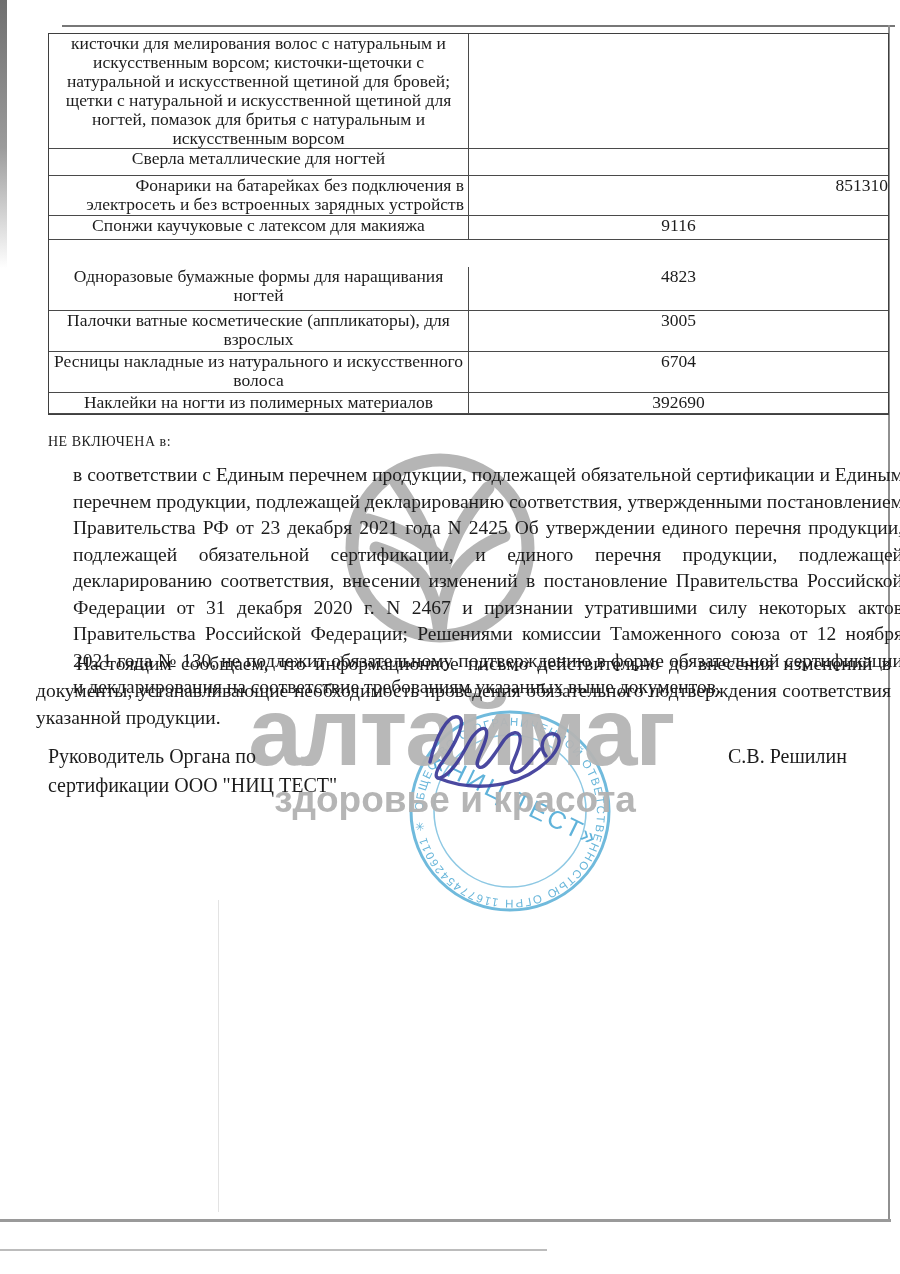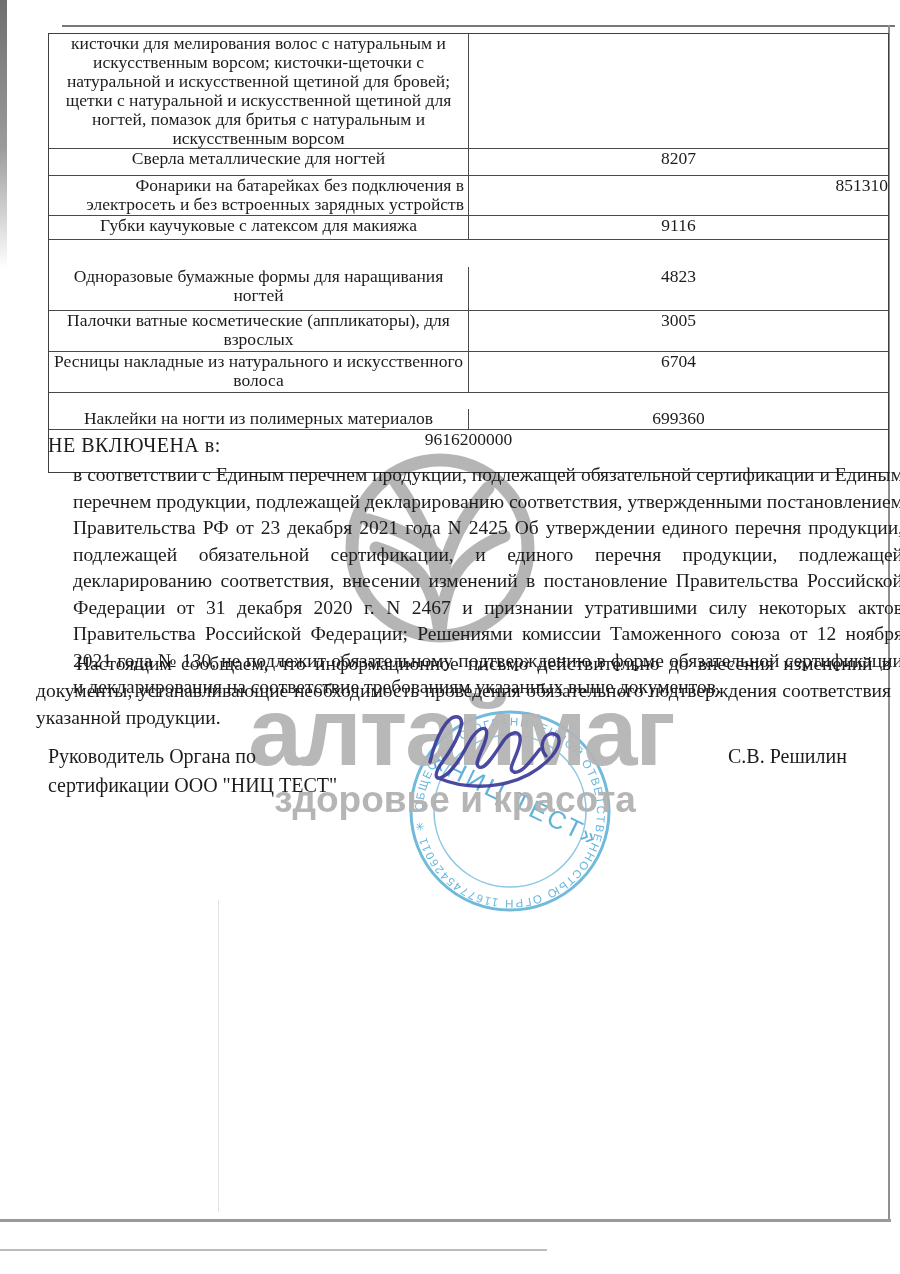--- a/index.html
+++ b/index.html
@@ -29,25 +29,25 @@
   .tbl{
     left:48px;top:33px;width:839px;
     border:1.5px solid #3f3f3f;
     font-size:17.5px;line-height:19px;
   }
   .tbl .row{display:flex;border-bottom:1px solid #4a4a4a;}
   .tbl .row:last-child{border-bottom:none;}
   .cell-desc{width:420px;border-right:1px solid #4a4a4a;text-align:center;padding:0 4px;box-sizing:border-box;}
   .cell-code{flex:1;text-align:center;padding-top:0;}
   .rh1{height:114px;} .rh2{height:26px;} .rh3{height:39px;text-align:right;} .rh4{height:23px;}
-  .rh5{height:43px;margin-top:27px;} .rh6{height:40px;} .rh7{height:40px;} .rh8{height:20px;margin-top:16px;} .rh9{height:42px;}
+  .rh5{height:43px;margin-top:27px;} .rh6{height:40px;} .rh7{height:40px;} .rh8{height:20px;} .rh9{height:42px;}
 
   
   .heading{
-    left:48px;top:434px;font-size:20px;letter-spacing:.5px;
+    left:48px;top:434px;font-size:14px;letter-spacing:.5px;
   }
   .para1{
     left:46px;top:462px;width:830px;
     font-size:19.5px;line-height:26.5px;text-align:justify;margin-left:27px;
   }
   .para2{
     left:24px;top:650px;width:855px;
     font-size:19.5px;line-height:27px;text-align:justify;text-indent:40px;margin-left:12px;
   }
   .sig-title{
@@ -119,48 +119,46 @@
   </g>
 </svg>
 
 <div class="content tbl">
   <div class="row">
     <div class="cell-desc rh1">кисточки для мелирования волос с натуральным и искусственным ворсом; кисточки-щеточки с натуральной и искусственной щетиной для бровей; щетки с натуральной и искусственной щетиной для ногтей, помазок для бритья с натуральным и искусственным ворсом</div>
     <div class="cell-code rh1"></div>
   </div>
   <div class="row">
     <div class="cell-desc rh2">Сверла металлические для ногтей</div>
-    <div class="cell-code rh2">8207</div>
   </div>
   <div class="row">
     <div class="cell-desc rh3">Фонарики на батарейках без подключения в электросеть и без встроенных зарядных устройств</div>
     <div class="cell-code rh3">851310</div>
   </div>
   <div class="row">
-    <div class="cell-desc rh4">Губки каучуковые с латексом для макияжа</div>
+    <div class="cell-desc rh4">Спонжи каучуковые с латексом для макияжа</div>
     <div class="cell-code rh4">9116</div>
   </div>
   <div class="row">
     <div class="cell-desc rh5">Одноразовые бумажные формы для наращивания ногтей</div>
     <div class="cell-code rh5">4823</div>
   </div>
   <div class="row">
     <div class="cell-desc rh6">Палочки ватные косметические (аппликаторы), для взрослых</div>
     <div class="cell-code rh6">3005</div>
   </div>
   <div class="row">
     <div class="cell-desc rh7">Ресницы накладные из натурального и искусственного волоса</div>
     <div class="cell-code rh7">6704</div>
   </div>
   <div class="row">
     <div class="cell-desc rh8">Наклейки на ногти из полимерных материалов</div>
-    <div class="cell-code rh8">699360</div>
+    <div class="cell-code rh8">392690</div>
   </div>
   <div class="row">
-    <div class="cell-code rh9">9616200000</div>
   </div>
 </div>
 
 <div class="content heading">НЕ ВКЛЮЧЕНА в:</div>
 
 <div class="content para1">в соответствии с Единым перечнем продукции, подлежащей обязательной сертификации и Единым перечнем продукции, подлежащей декларированию соответствия, утвержденными постановлением Правительства РФ от 23 декабря 2021 года N 2425 Об утверждении единого перечня продукции, подлежащей обязательной сертификации, и единого перечня продукции, подлежащей декларированию соответствия, внесении изменений в постановление Правительства Российской Федерации от 31 декабря 2020 г. N 2467 и признании утратившими силу некоторых актов Правительства Российской Федерации; Решениями комиссии Таможенного союза от 12 ноября 2021 года № 130, не подлежит обязательному подтверждению в форме обязательной сертификации и декларирования на соответствие требованиям указанных выше документов.</div>
 
 <div class="content para2">Настоящим сообщаем, что информационное письмо действительно до внесения изменений в документы, устанавливающие необходимость проведения обязательного подтверждения соответствия указанной продукции.</div>
 
 <div class="content sig-title">

